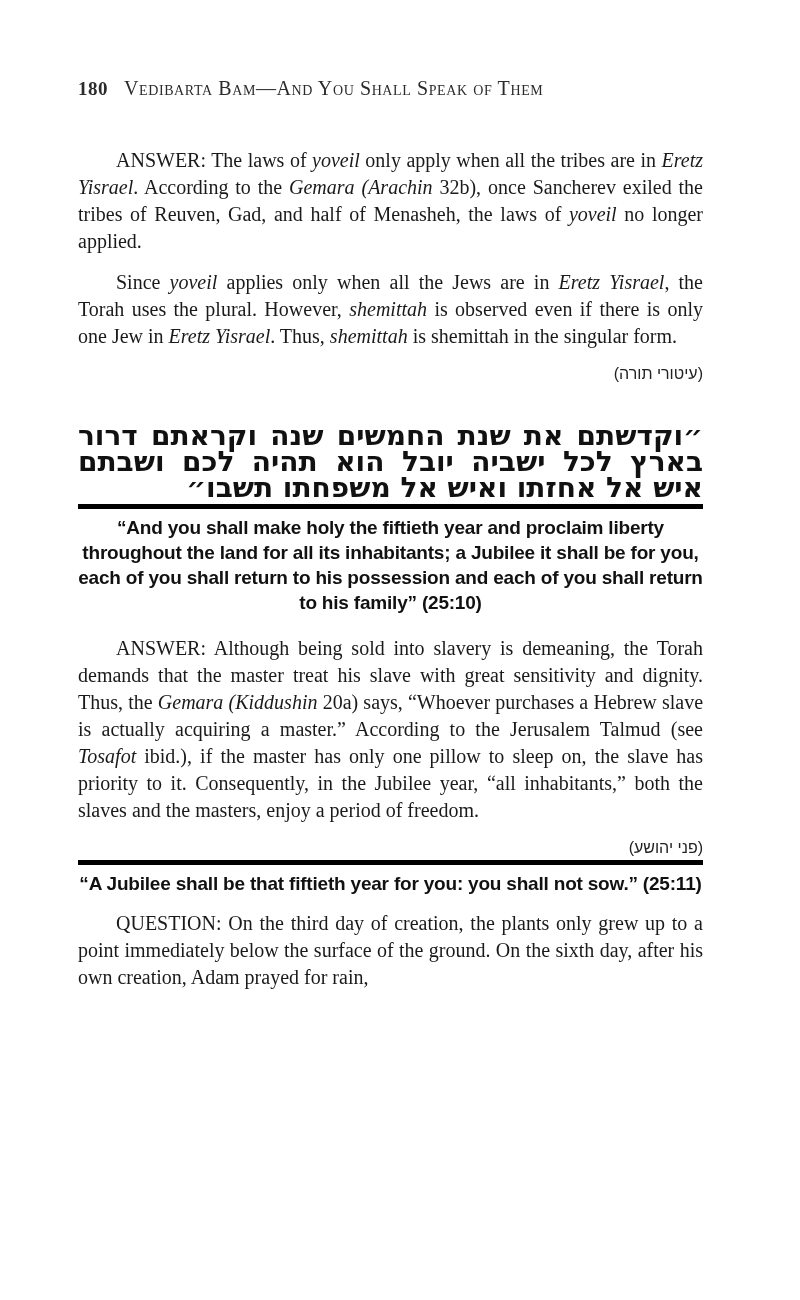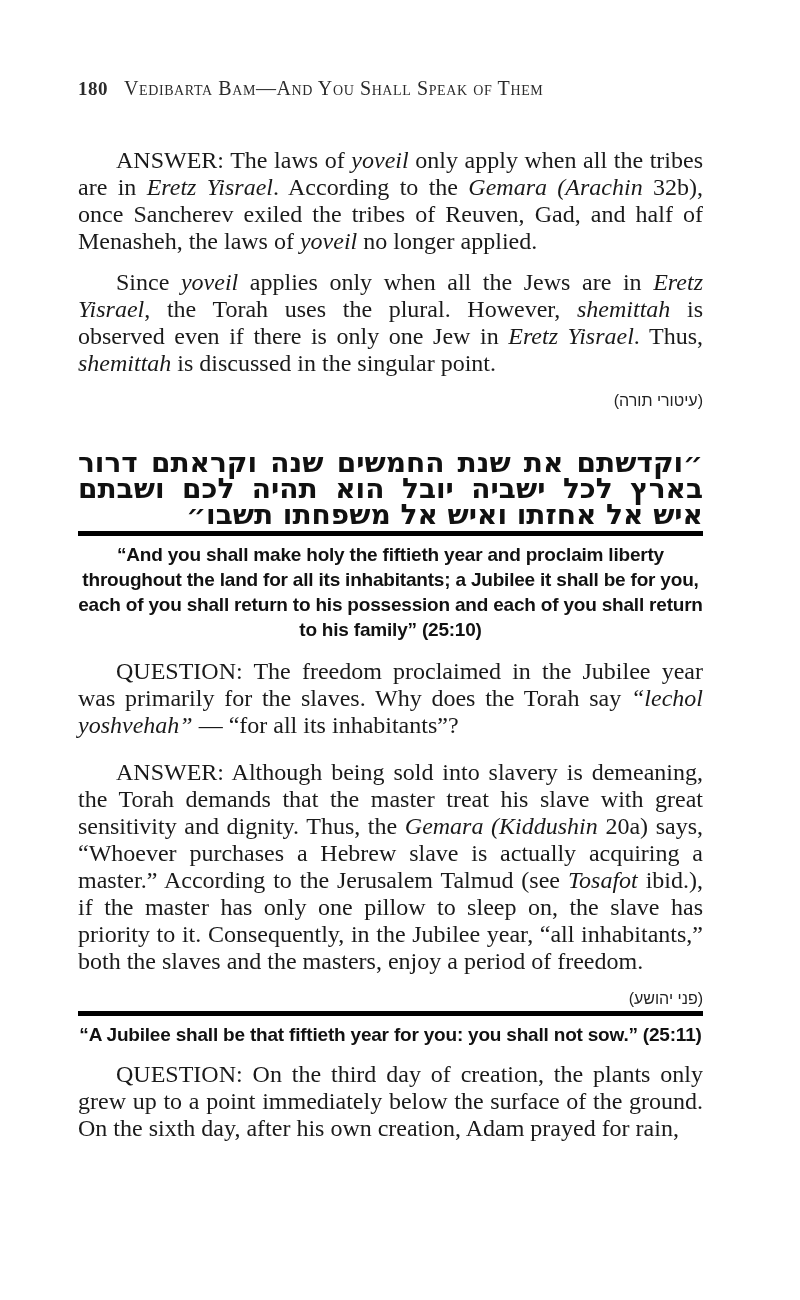--- a/index.html
+++ b/index.html
@@ -26,21 +26,21 @@
   }
   .page-number { font-weight: 700; letter-spacing: 0.5px; }
   .book-title {
     font-variant: small-caps;
     letter-spacing: 0.6px;
     font-size: 20px;
   }
   
   .body-para {
     margin: 0 0 14px 0;
-    font-size: 24px;
+    font-size: 20px;
     line-height: 27px;
     text-align: justify;
     text-indent: 38px;
   }
   .first-para { margin-top: 46px; }
   .body-para i { font-style: italic; }
   
   .citation {
     margin: 8px 0 0 0;
     font-family: Liberation Sans, sans-serif;
@@ -88,29 +88,28 @@
 
 <div class="page">
 
   <div class="running-header">
     <span class="page-number">180</span>
     <span class="book-title">Vedibarta Bam—And You Shall Speak of Them</span>
   </div>
 
   <p class="body-para first-para"><span>ANSWER: The laws of </span><i>yoveil</i><span> only apply when all the tribes are in </span><i>Eretz Yisrael</i><span>. According to the </span><i>Gemara (Arachin</i><span> 32b), once Sancherev exiled the tribes of Reuven, Gad, and half of Menasheh, the laws of </span><i>yoveil</i><span> no longer applied.</span></p>
 
-  <p class="body-para"><span>Since </span><i>yoveil</i><span> applies only when all the Jews are in </span><i>Eretz Yisrael</i><span>, the Torah uses the plural. However, </span><i>shemittah</i><span> is observed even if there is only one Jew in </span><i>Eretz Yisrael</i><span>. Thus, </span><i>shemittah</i><span> is discussed in the singular point.</span></p>
+  <p class="body-para"><span>Since </span><i>yoveil</i><span> applies only when all the Jews are in </span><i>Eretz Yisrael</i><span>, the Torah uses the plural. However, </span><i>shemittah</i><span> is observed even if there is only one Jew in </span><i>Eretz Yisrael</i><span>. Thus, </span><i>shemittah</i><span> is shemittah in the singular form.</span></p>
 
   <div class="citation" dir="rtl">(עיטורי תורה)</div>
 
   <div class="hebrew-verse">״וקדשתם את שנת החמשים שנה וקראתם דרור בארץ לכל ישביה יובל הוא תהיה לכם ושבתם איש אל אחזתו ואיש אל משפחתו תשבו״</div>
   <div class="verse-rule"></div>
   <p class="verse-translation">“And you shall make holy the fiftieth year and proclaim liberty throughout the land for all its inhabitants; a Jubilee it shall be for you, each of you shall return to his possession and each of you shall return to his family” (25:10)</p>
 
-  <p class="body-para question-para"><span>QUESTION: The freedom proclaimed in the Jubilee year was primarily for the slaves. Why does the Torah say </span><i>“lechol yoshvehah”</i><span> — “for all its inhabitants”?</span></p>
 
   <p class="body-para answer-para2"><span>ANSWER: Although being sold into slavery is demeaning, the Torah demands that the master treat his slave with great sensitivity and dignity. Thus, the </span><i>Gemara (Kiddushin</i><span> 20a) says, “Whoever purchases a Hebrew slave is actually acquiring a master.” According to the Jerusalem Talmud (see </span><i>Tosafot</i><span> ibid.), if the master has only one pillow to sleep on, the slave has priority to it. Consequently, in the Jubilee year, “all inhabitants,” both the slaves and the masters, enjoy a period of freedom.</span></p>
 
   <div class="citation citation-2" dir="rtl">(פני יהושע)</div>
 
   <div class="verse-rule"></div>
   <p class="verse-translation">“A Jubilee shall be that fiftieth year for you: you shall not sow.” (25:11)</p>
 
   <p class="body-para question-para2"><span>QUESTION: On the third day of creation, the plants only grew up to a point immediately below the surface of the ground. On the sixth day, after his own creation, Adam prayed for rain,</span></p>
 

